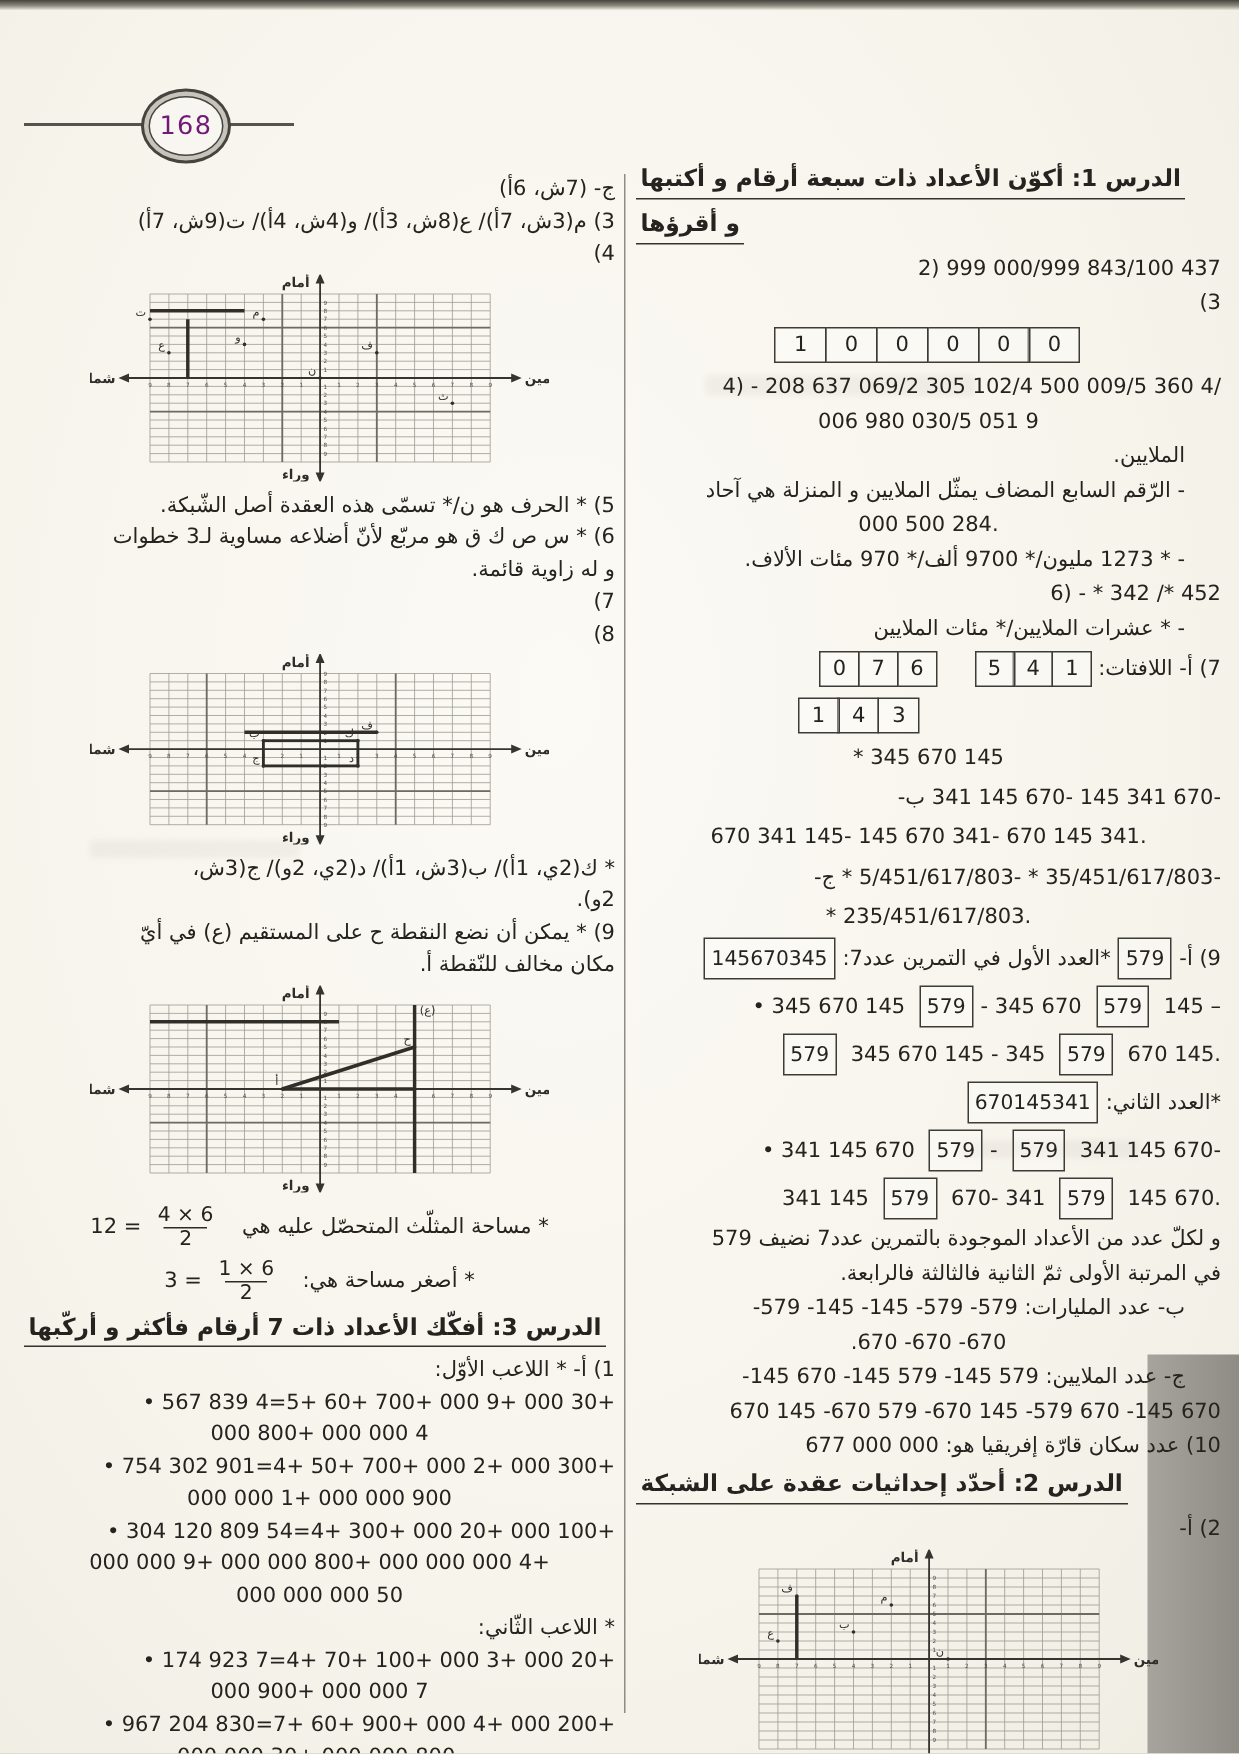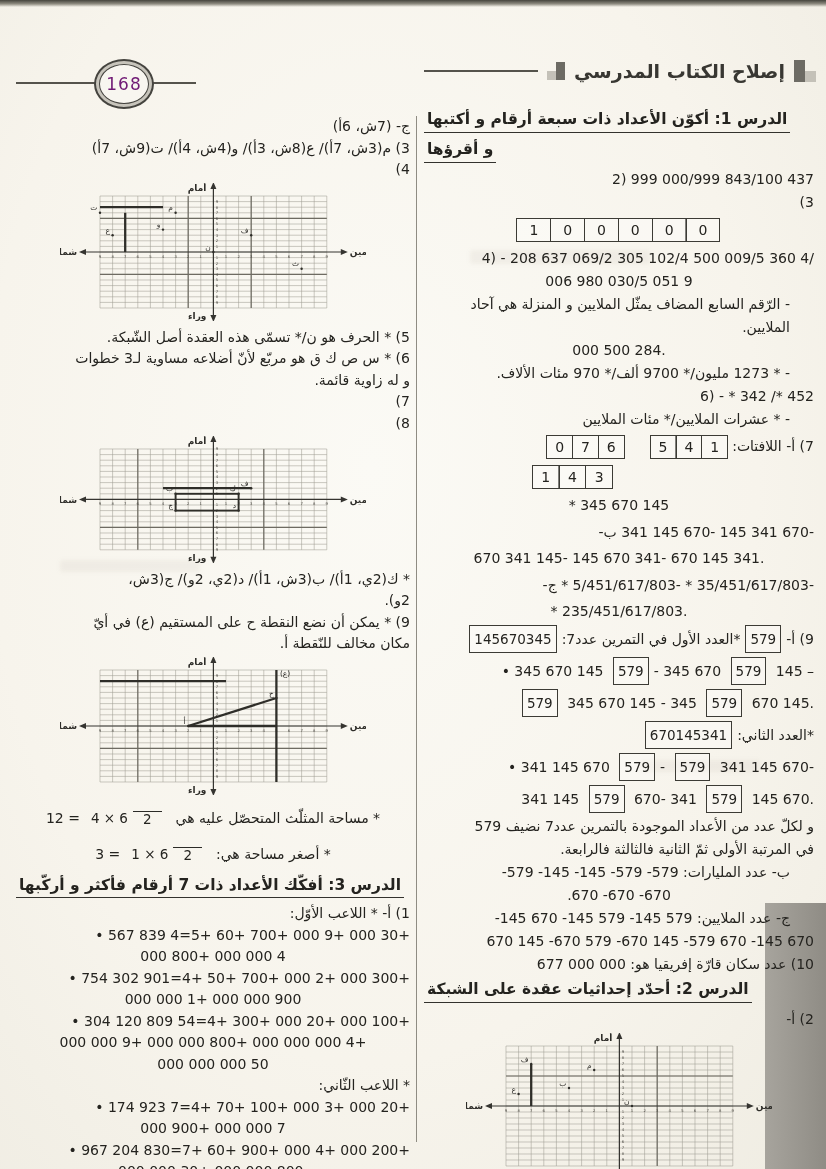--- a/index.html
+++ b/index.html
@@ -43,21 +43,21 @@
   .boxgroup{display:inline-flex;vertical-align:middle;margin:0 4px;}
   .dcell{display:inline-flex;align-items:center;justify-content:center;height:22px;
          border:1.2px solid #3c3b35;margin-left:-1.2px;background:rgba(255,255,255,0.35);
          font-size:14px;direction:ltr;}
   .rich{padding:2px 0;line-height:26px;}
   .nbox{display:inline-block;border:1.2px solid #3c3b35;padding:0 4px;margin:0 5px;
         font-size:13.5px;direction:ltr;background:rgba(255,255,255,0.3);}
   .fracline{display:flex;direction:rtl;justify-content:center;align-items:center;gap:14px;
             min-height:36px !important;}
   .math{direction:ltr;display:inline-flex;align-items:center;gap:6px;font-size:14px;}
-  .frac{display:inline-flex;align-items:center;line-height:15px;font-size:13.5px;}
+  .frac{display:inline-flex;flex-direction:column;align-items:center;line-height:15px;font-size:13.5px;}
   .fnum{padding:0 5px;}
   .fden{border-top:1.2px solid #2c2b27;padding:0 10px;}
   .gridwrap{text-align:center;margin:2px 0;}
   .gridwrap svg{display:inline-block;}
 </style>
 </head>
 <body>
 
 <div class="page">
   <div class="scan-top"></div>
@@ -65,54 +65,38 @@
   <div class="divider"></div>
   <div class="smudge" style="left:470px;top:250px;width:180px;height:14px;"></div>
   <div class="smudge" style="left:60px;top:560px;width:140px;height:12px;"></div>
   <div class="smudge" style="left:640px;top:760px;width:120px;height:12px;"></div>
 
   <div class="hline-left"></div>
   <div class="pagecircle">
     <span class="pagenum">168</span>
   </div>
 
-  <div class="rheader">
-    <span class="checker">
-        <i class="t"></i>
-        <i class="d"></i>
-        <i class="l"></i>
-        <i class="d"></i>
-      </span>
-    <span class="title">إصلاح الكتاب المدرسي</span>
-    <span class="checker small">
-        <i class="d"></i>
-        <i class="t"></i>
-        <i class="d"></i>
-        <i class="l"></i>
-      </span>
-    <span class="hgrow"></span>
-  </div>
 
   <div class="rcol">
       <div class="line titleline"><span class="lesson-title" dir="rtl">الدرس 1: أكوّن الأعداد ذات سبعة أرقام و أكتبها</span></div>
       <div class="line titleline"><span class="lesson-title" dir="rtl">و أقرؤها</span></div>
       <div class="line right" dir="ltr">437 843/100 000/999 999   (2</div>
       <div class="line right" dir="rtl">3)</div>
       <div class="line boxline center"><span class="boxgroup">
           <span class="dcell" style="width: 33px;">0</span>
           <span class="dcell" style="width: 33px;">0</span>
           <span class="dcell" style="width: 33px;">0</span>
           <span class="dcell" style="width: 33px;">0</span>
           <span class="dcell" style="width: 33px;">0</span>
           <span class="dcell" style="width: 33px;">1</span>
         </span></div>
       <div class="line right" dir="ltr">/4 360 009/5 500 102/4 305 069/2 637 208 -  (4</div>
       <div class="line center" dir="ltr">9 051 030/5 980 006</div>
+      <div class="line right ind" dir="rtl">الملايين.</div>
       <div class="line right ind" dir="rtl">- الرّقم السابع المضاف يمثّل الملايين و المنزلة هي آحاد</div>
-      <div class="line right ind" dir="rtl">الملايين.</div>
       <div class="line center" dir="ltr">.284 500 000</div>
       <div class="line right ind" dir="rtl">- * 1273 مليون/* 9700 ألف/* 970 مئات الألاف.</div>
       <div class="line right" dir="ltr">452 */ 342 * -  (6</div>
       <div class="line right ind" dir="rtl">- * عشرات الملايين/* مئات الملايين</div>
       <div class="line rich right" dir="rtl"><span>7)  أ- اللافتات:</span><span class="boxgroup">
           <span class="dcell" style="width: 25px;">1</span>
           <span class="dcell" style="width: 25px;">4</span>
           <span class="dcell" style="width: 25px;">5</span>
         </span><span style="display: inline-block; width: 18px;"></span><span class="boxgroup">
           <span class="dcell" style="width: 25px;">6</span>

